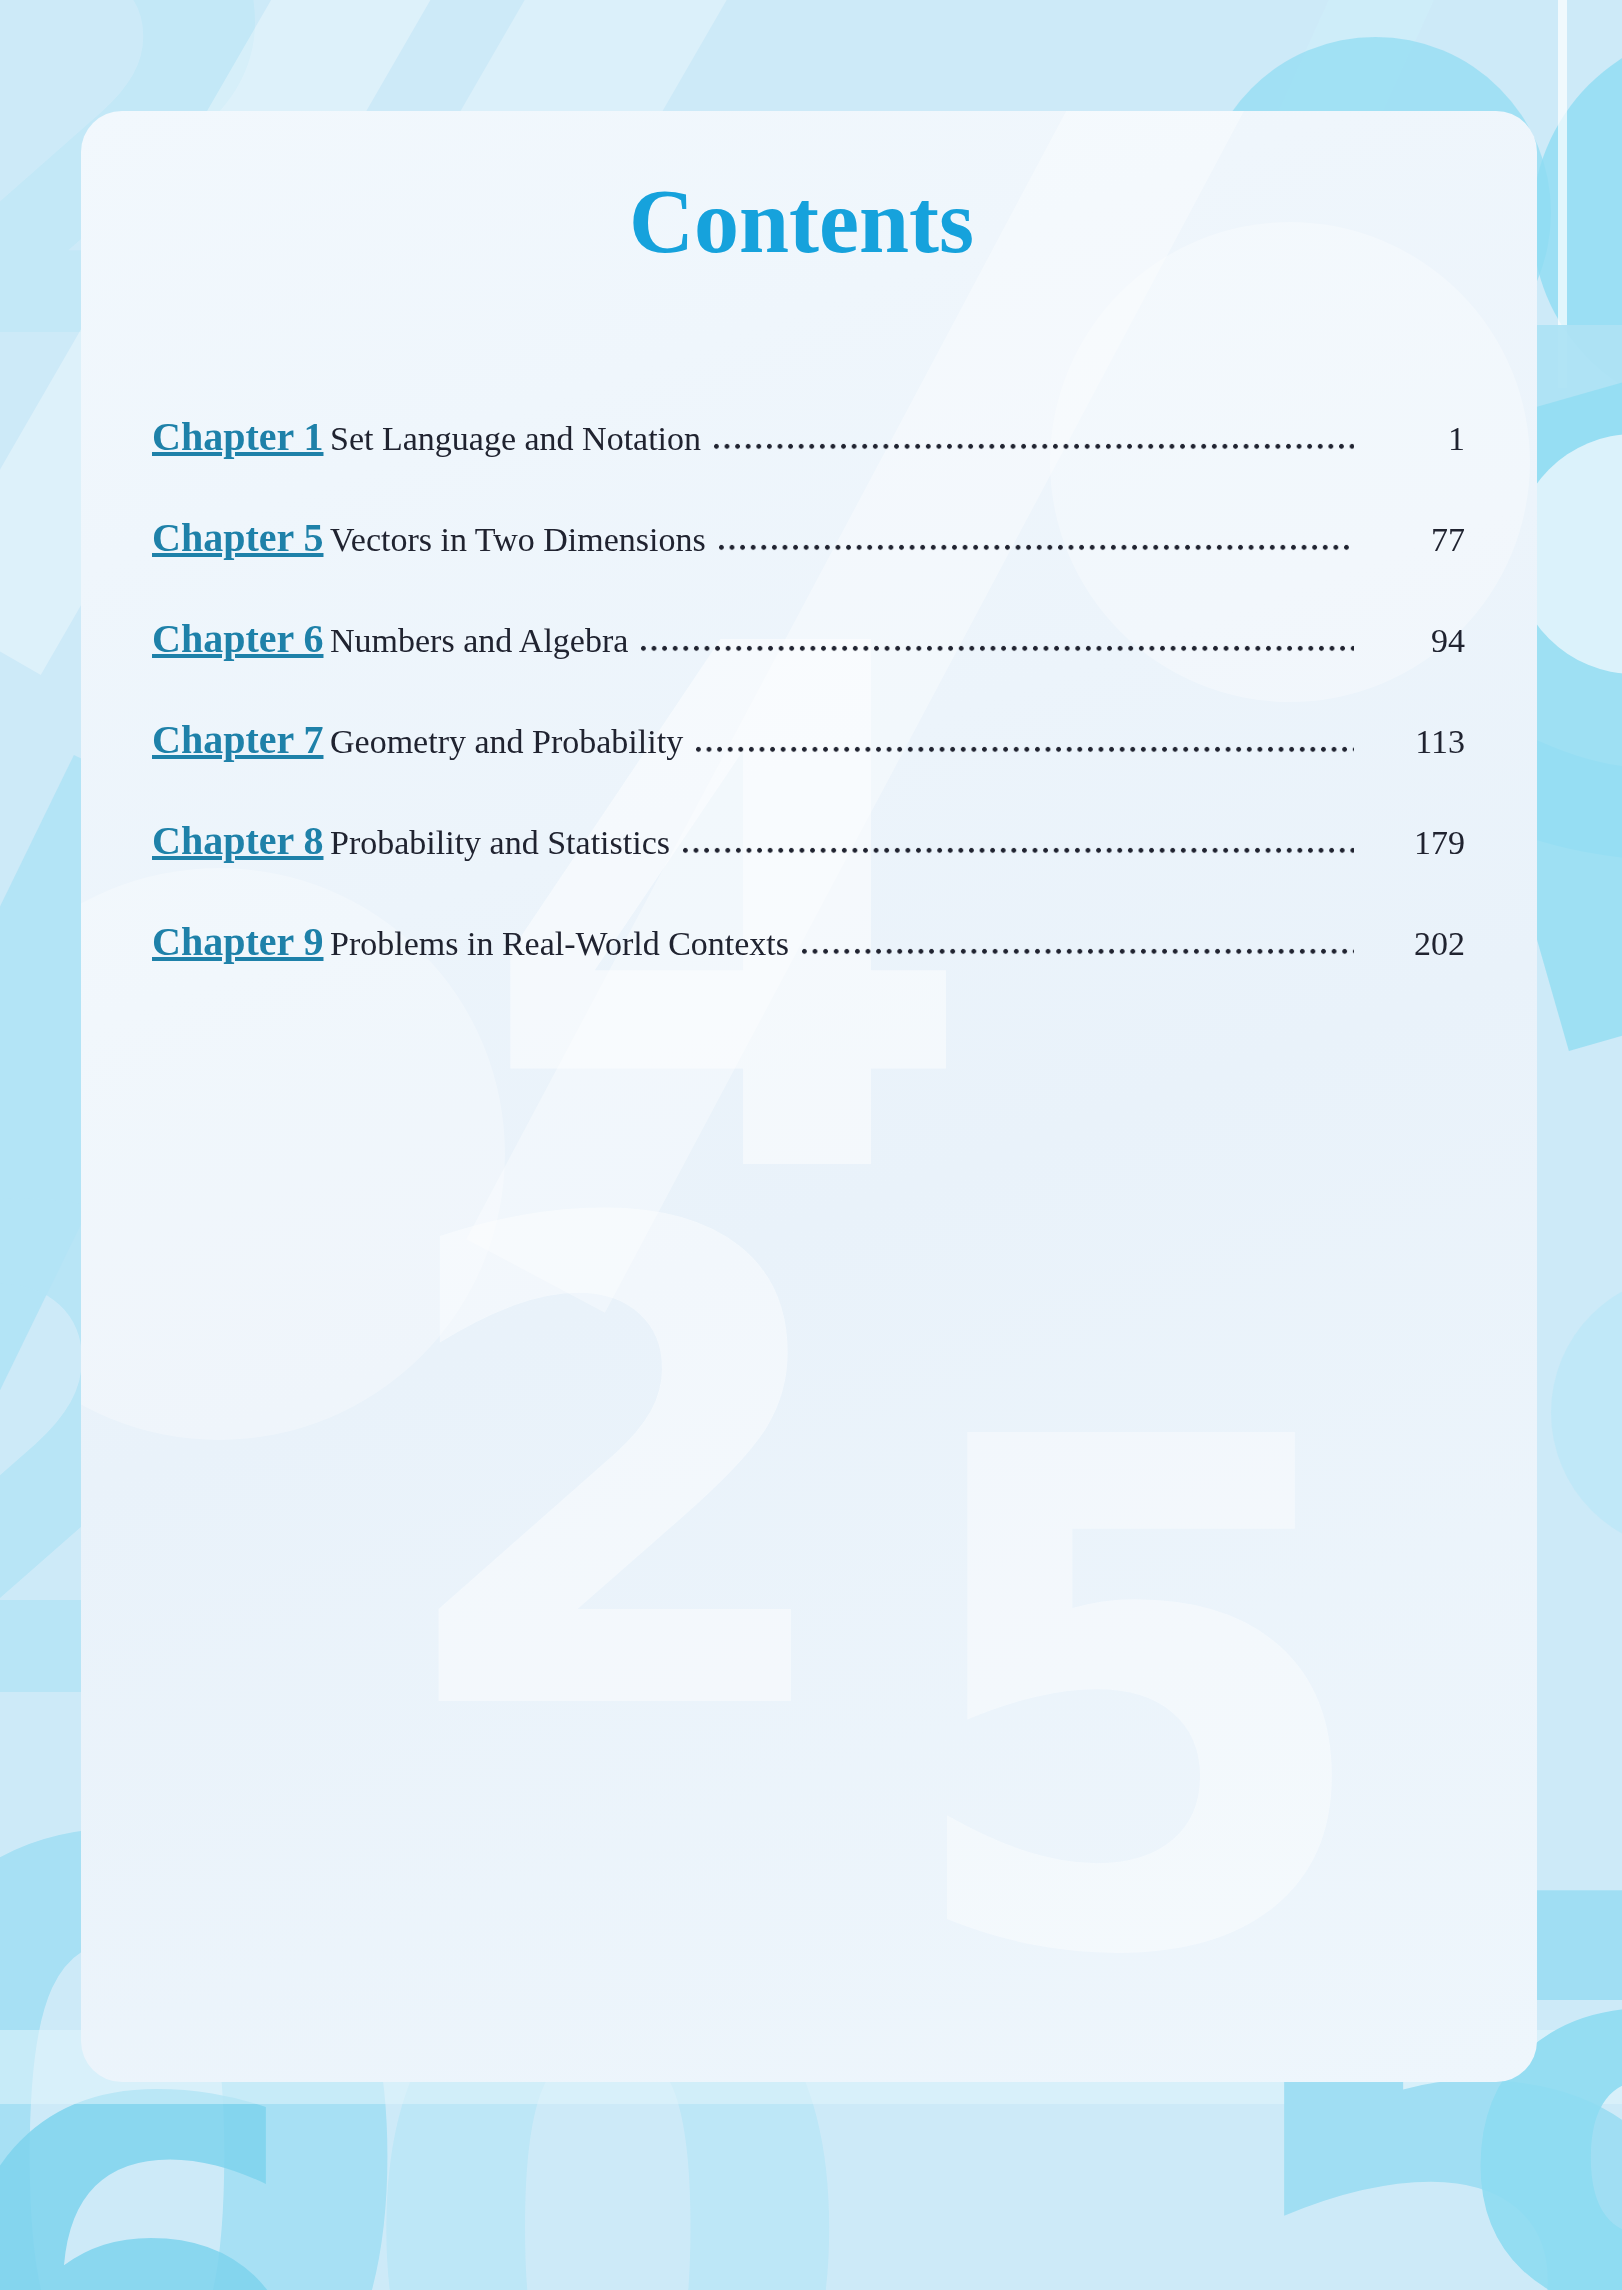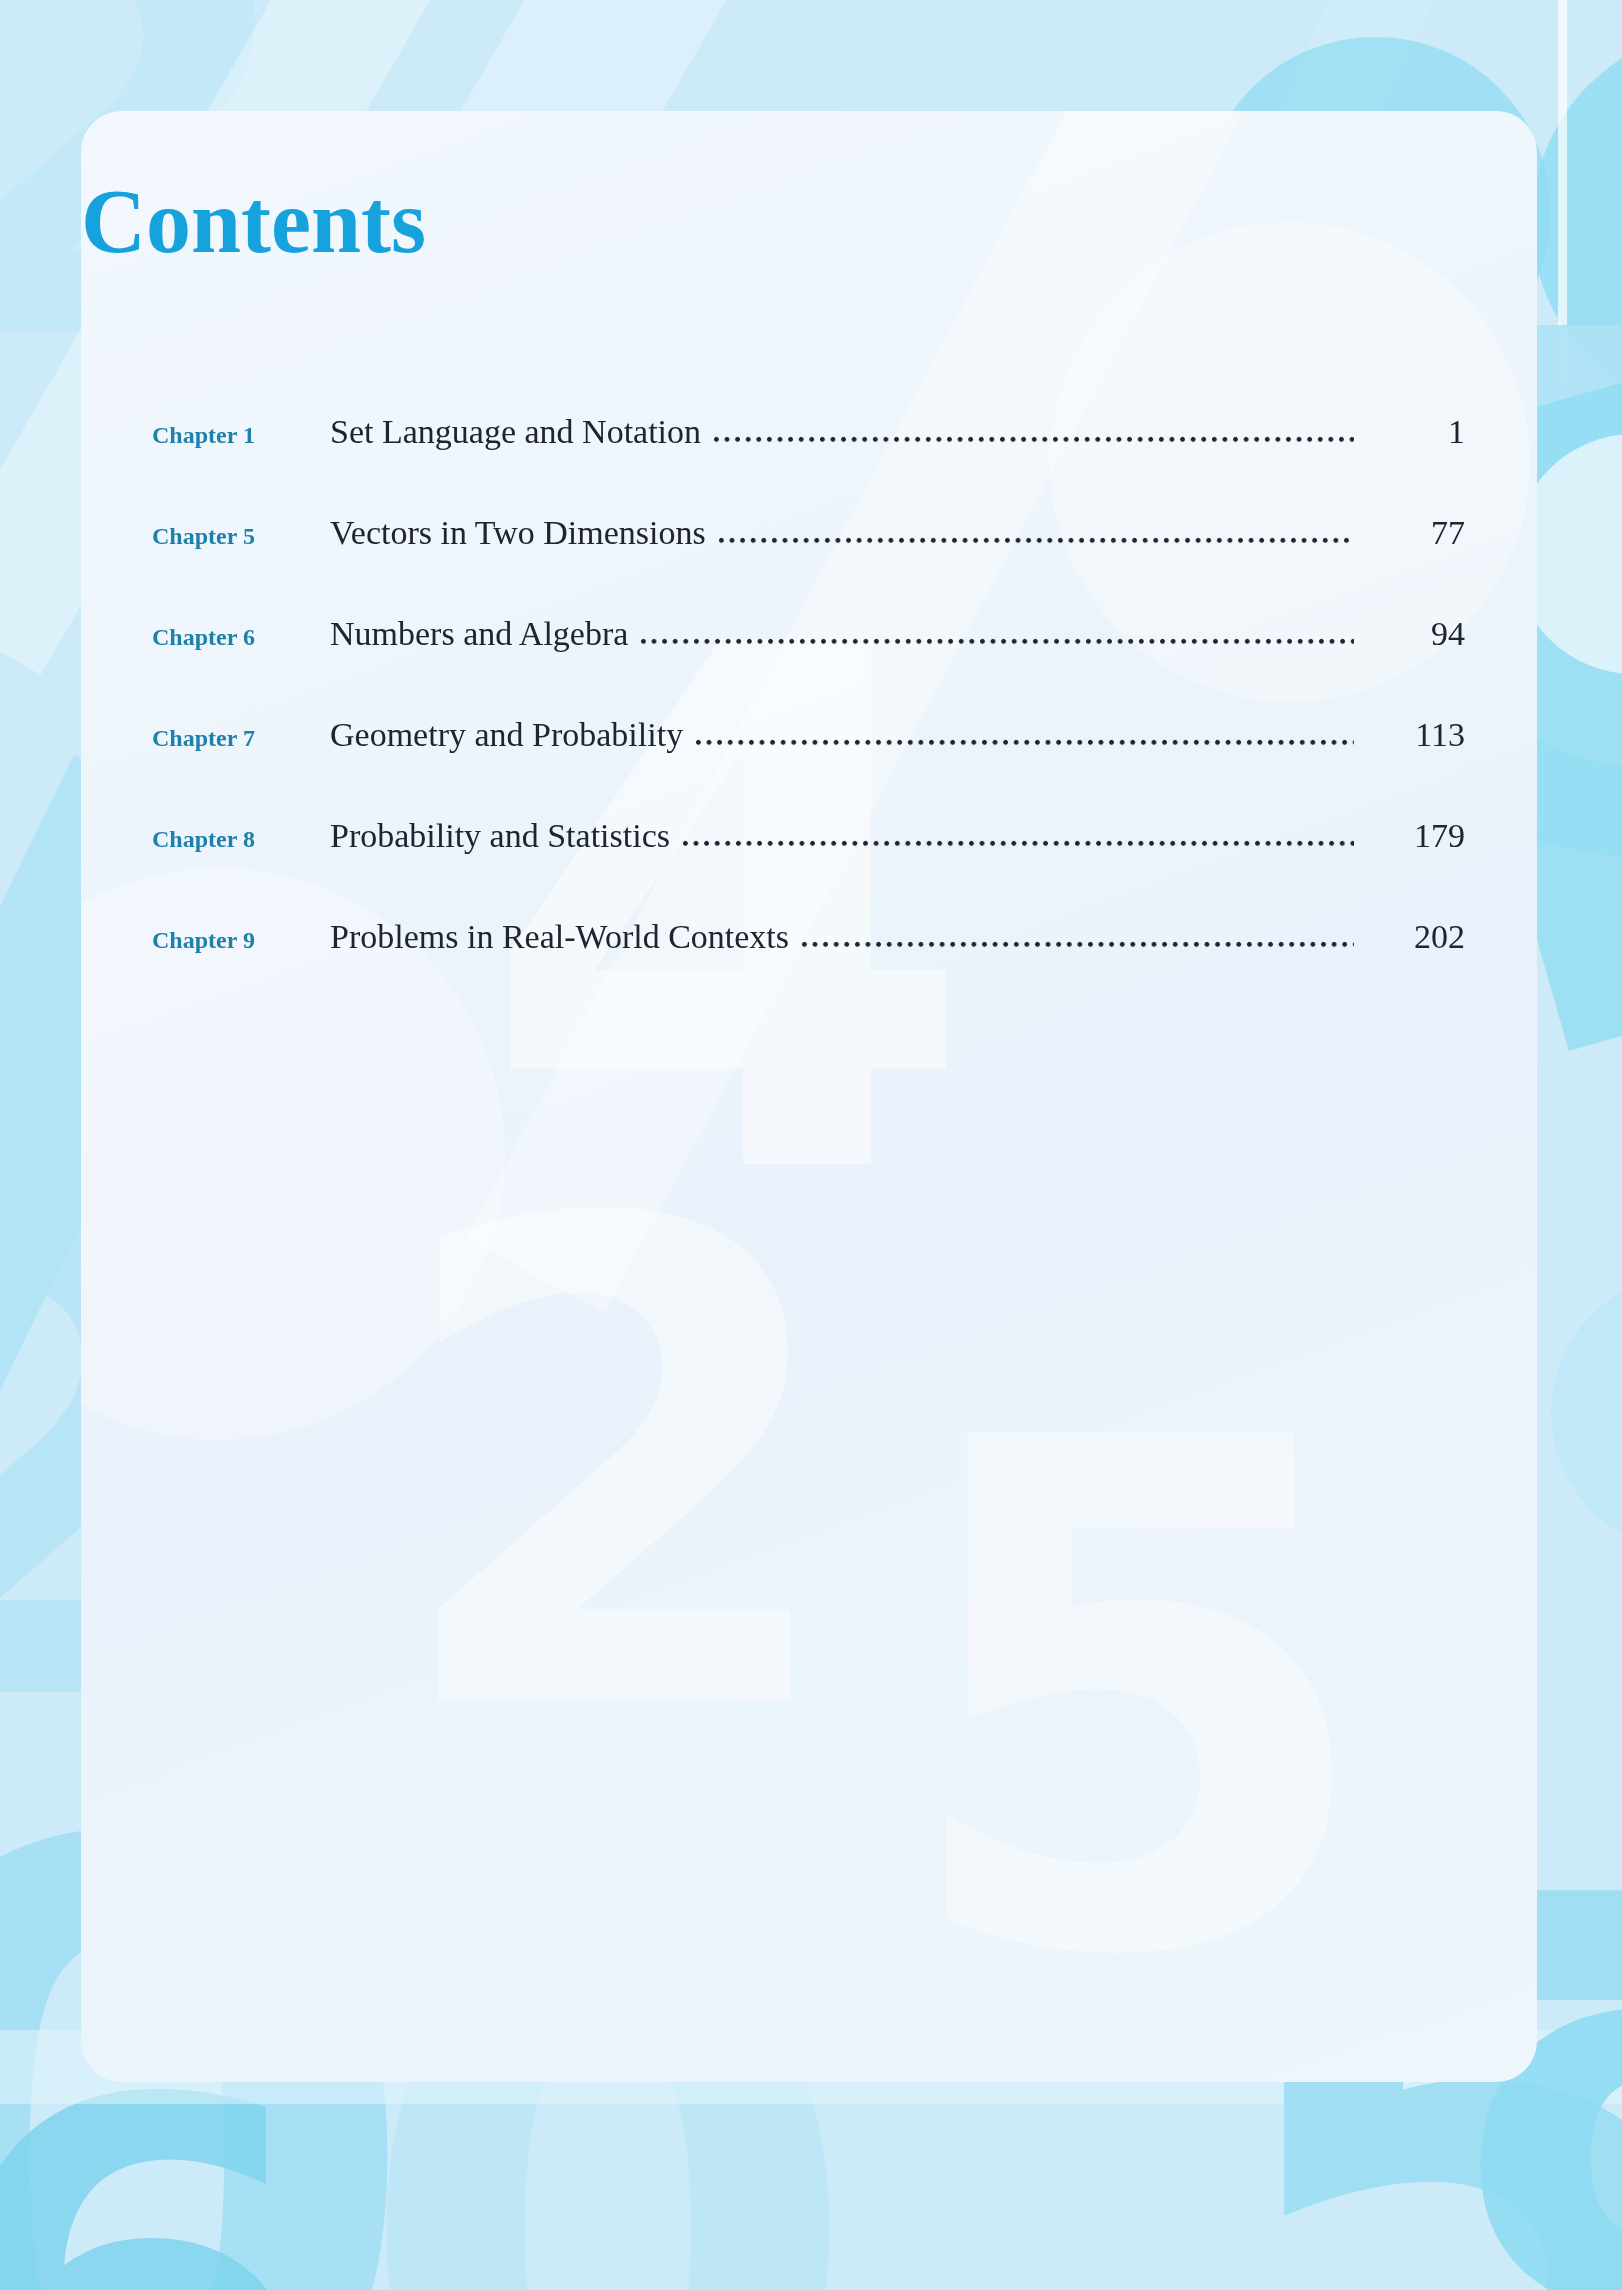--- a/index.html
+++ b/index.html
@@ -26,36 +26,37 @@
     border-radius:41px;
     background:linear-gradient(160deg,#f2f8fd 0%,#e9f2fa 55%,#eef6fc 100%);
   }
   .panel-decor {
     position:absolute; inset:0;
     border-radius:41px; overflow:hidden;
   }
   .page-title {
     position:relative;
     margin:61px 15px 0 0;
-    text-align:left;
+    text-align:center;
     font-size:90px; line-height:1.12;
     font-weight:700;
     color:var(--title-color,#16a2dc);
   }
   
   .toc { position:relative; margin:140px 72px 0 71px; }
   .toc-row {
     display:flex; align-items:baseline;
     height:42px; margin-bottom:59px;
     font-size:34px; color:var(--text-color,#202330);
   }
   .toc-chapter {
     flex:none; width:178px;
-    font-size:24px; font-weight:700;
+    font-size:40px; font-weight:700;
     color:var(--chapter-color,#1e81a9);
+    text-decoration:underline;
   }
   .toc-title { flex:none; white-space:nowrap; }
   .dot-leader {
     flex:1 1 auto;
     height:6.5px;
     margin:0 28px 0 13px;
     background-image:radial-gradient(circle at 2.4px 3.1px, var(--text-color,#202330) 2px, transparent 2.6px);
     background-size:10.6px 6.5px;
     background-repeat:repeat-x;
     background-position:left bottom;

